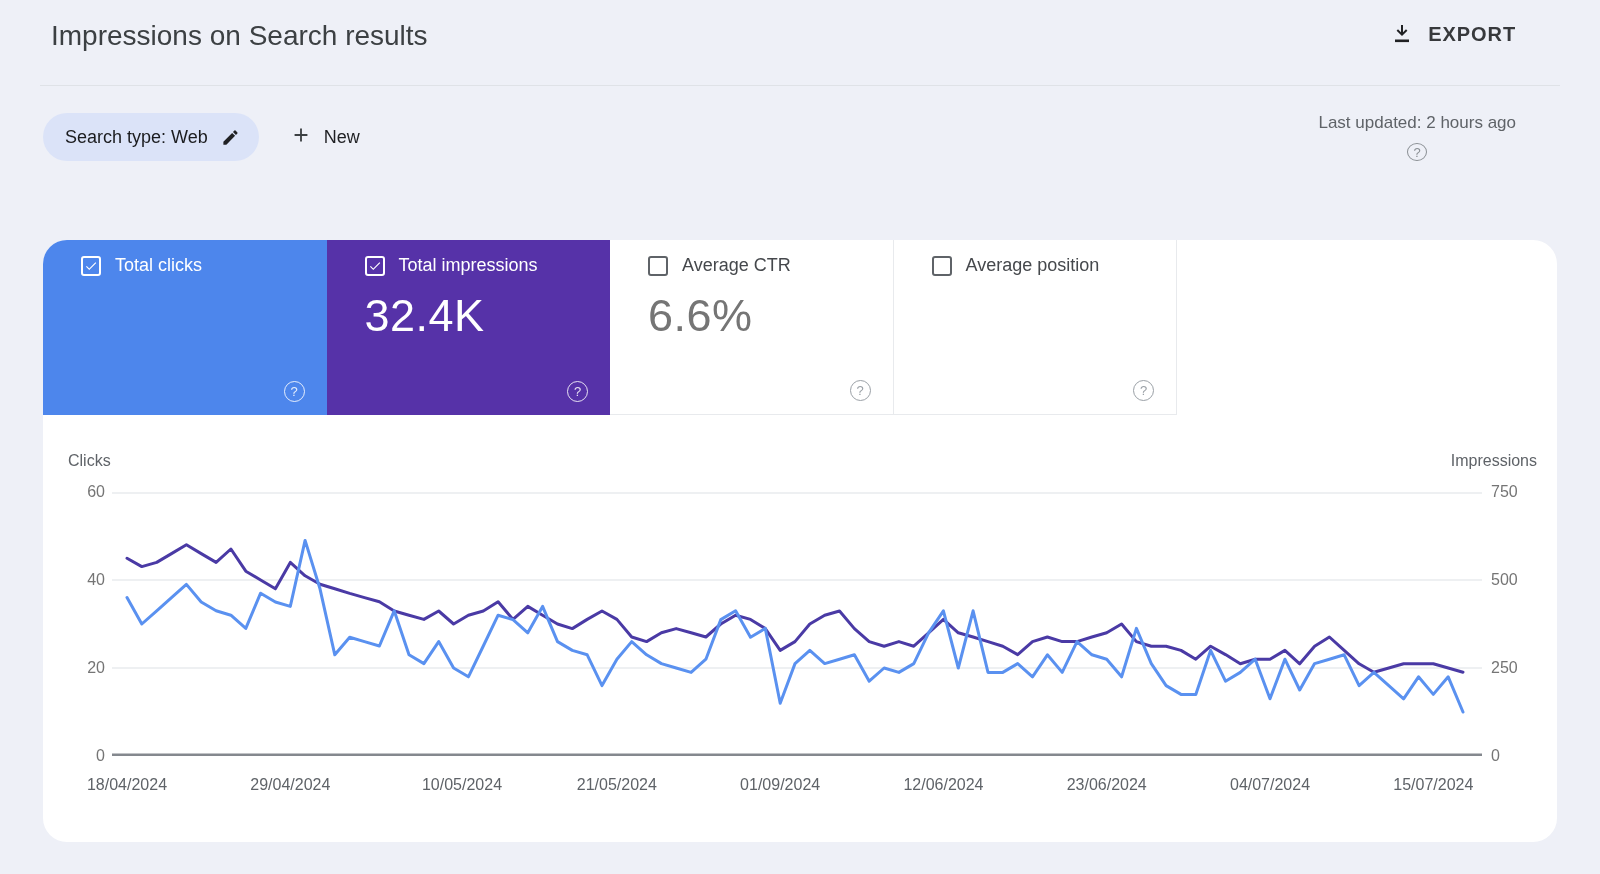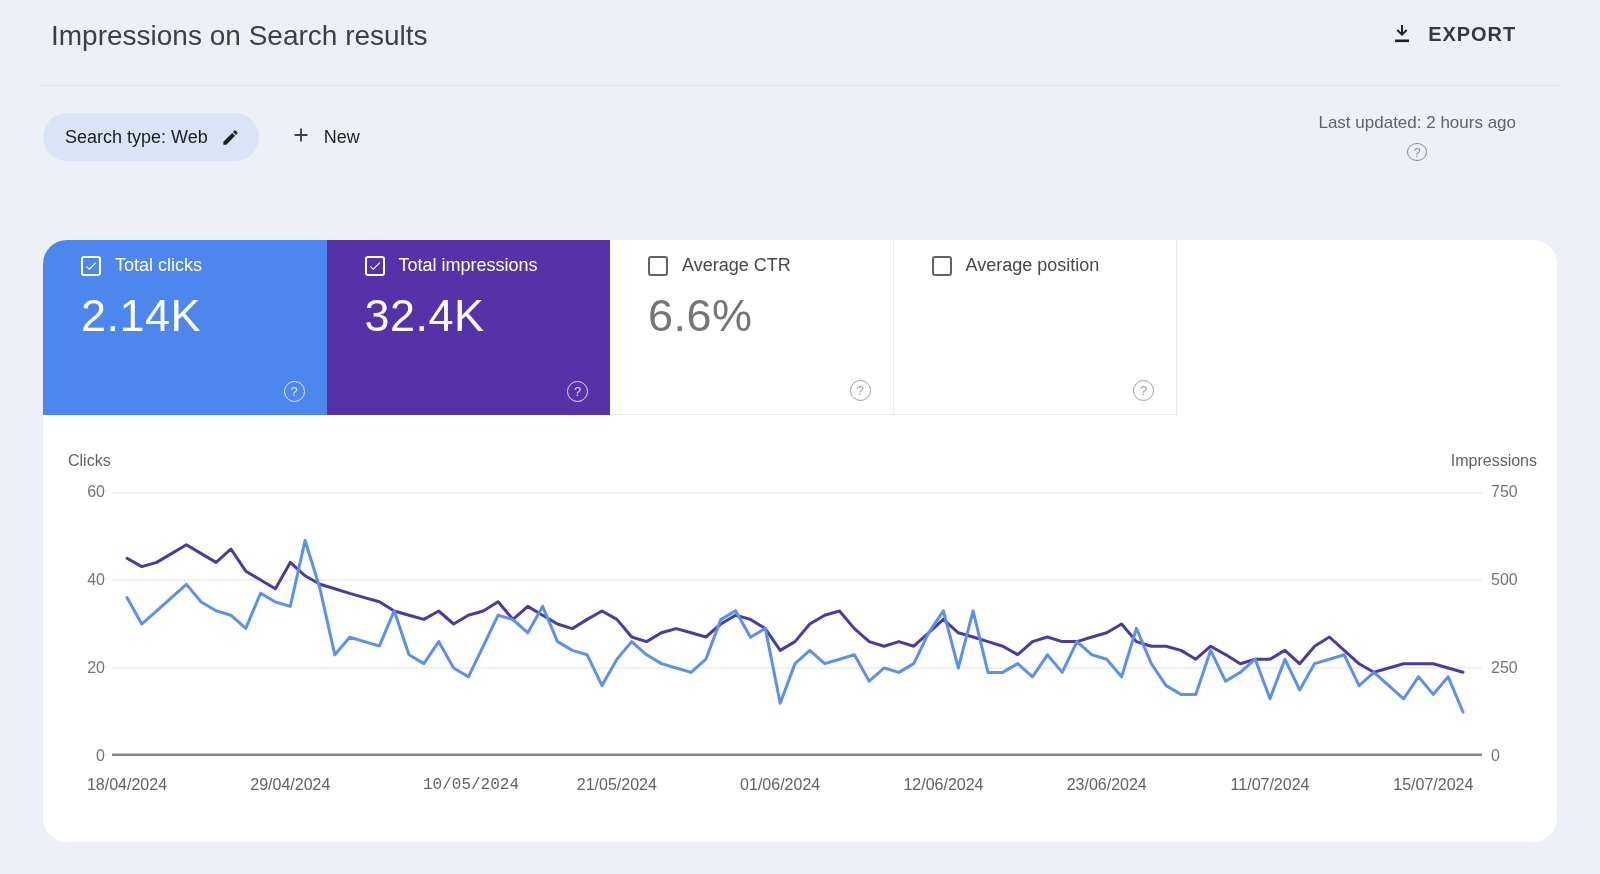--- a/index.html
+++ b/index.html
@@ -102,21 +102,20 @@
   <div class="tiles">
     <div class="tile selected" style="background: rgb(77, 134, 236);">
       <div class="tile-head">
         <span class="cb">
           <svg width="14" height="14" viewBox="0 0 24 24" fill="#ffffff">
               <path d="M9 16.2 4.8 12l-1.4 1.4L9 19 21 7l-1.4-1.4z"></path>
             </svg>
         </span>
         <span class="tile-label">Total clicks</span>
       </div>
-      <div class="tile-value">2.14K</div>
       <span class="tile-help">?</span>
     </div>
 
     <div class="tile selected" style="background: rgb(86, 50, 168);">
       <div class="tile-head">
         <span class="cb">
           <svg width="14" height="14" viewBox="0 0 24 24" fill="#ffffff">
               <path d="M9 16.2 4.8 12l-1.4 1.4L9 19 21 7l-1.4-1.4z"></path>
             </svg>
         </span>
@@ -171,21 +170,21 @@
         <line x1="0" x2="1370" y1="176" y2="176" stroke="#e9ebee" stroke-width="1.5"></line>
         <line x1="0" x2="1370" y1="262.7" y2="262.7" stroke="#84888e" stroke-width="2.5"></line>
         <polyline points="15.0,66.2 29.8,74.6 44.7,70.4 59.5,61.6 74.4,52.8 89.2,61.6 104.1,70.4 118.9,57.0 133.8,79.2 148.6,88.0 163.4,96.8 178.3,70.4 193.1,83.8 208.0,92.2 222.8,96.8 237.7,101.4 252.5,105.6 267.4,109.8 282.2,119.0 297.0,123.2 311.9,127.4 326.7,119.0 341.6,132.0 356.4,123.2 371.3,119.0 386.1,109.8 401.0,127.4 415.8,114.4 430.6,123.2 445.5,132.0 460.3,136.6 475.2,127.4 490.0,119.0 504.9,127.4 519.7,145.0 534.6,149.6 549.4,140.8 564.2,136.6 579.1,140.8 593.9,145.0 608.8,132.0 623.6,123.2 638.5,127.4 653.3,136.6 668.2,158.4 683.0,149.6 697.8,132.0 712.7,123.2 727.5,119.0 742.4,136.6 757.2,149.6 772.1,154.2 786.9,149.6 801.8,154.2 816.6,140.8 831.4,127.4 846.3,140.8 861.1,145.0 876.0,149.6 890.8,154.2 905.7,162.6 920.5,149.6 935.4,145.0 950.2,149.6 965.0,149.6 979.9,145.0 994.7,140.8 1009.6,132.0 1024.4,149.6 1039.3,154.2 1054.1,154.2 1069.0,158.4 1083.8,167.2 1098.6,154.2 1113.5,162.6 1128.3,171.8 1143.2,167.2 1158.0,167.2 1172.9,158.4 1187.7,171.8 1202.6,154.2 1217.4,145.0 1232.2,158.4 1247.1,171.8 1261.9,180.2 1276.8,176.0 1291.6,171.8 1306.5,171.8 1321.3,171.8 1336.2,176.0 1351.0,180.2" fill="none" stroke="#4a3aa5" stroke-width="3" stroke-linejoin="round" stroke-linecap="round"></polyline>
         <polyline points="15.0,105.6 29.8,132.0 44.7,118.8 59.5,105.6 74.4,92.4 89.2,110.0 104.1,118.8 118.9,123.2 133.8,136.4 148.6,101.2 163.4,110.0 178.3,114.4 193.1,48.4 208.0,96.8 222.8,162.8 237.7,145.2 252.5,149.6 267.4,154.0 282.2,118.8 297.0,162.8 311.9,171.6 326.7,149.6 341.6,176.0 356.4,184.8 371.3,154.0 386.1,123.2 401.0,127.6 415.8,140.8 430.6,114.4 445.5,149.6 460.3,158.4 475.2,162.8 490.0,193.6 504.9,167.2 519.7,149.6 534.6,162.8 549.4,171.6 564.2,176.0 579.1,180.4 593.9,167.2 608.8,127.6 623.6,118.8 638.5,145.2 653.3,136.4 668.2,211.2 683.0,171.6 697.8,158.4 712.7,171.6 727.5,167.2 742.4,162.8 757.2,189.2 772.1,176.0 786.9,180.4 801.8,171.6 816.6,140.8 831.4,118.8 846.3,176.0 861.1,118.8 876.0,180.4 890.8,180.4 905.7,171.6 920.5,184.8 935.4,162.8 950.2,180.4 965.0,149.6 979.9,162.8 994.7,167.2 1009.6,184.8 1024.4,136.4 1039.3,171.6 1054.1,193.6 1069.0,202.4 1083.8,202.4 1098.6,158.4 1113.5,189.2 1128.3,180.4 1143.2,167.2 1158.0,206.8 1172.9,167.2 1187.7,198.0 1202.6,171.6 1217.4,167.2 1232.2,162.8 1247.1,193.6 1261.9,180.4 1276.8,193.6 1291.6,206.8 1306.5,184.8 1321.3,202.4 1336.2,184.8 1351.0,220.0" fill="none" stroke="#5a91f0" stroke-width="3" stroke-linejoin="round" stroke-linecap="round"></polyline>
       </svg>
   </div>
 
   <div class="x-labels" id="x-labels">
       <div class="x-label" style="left: 15px;">18/04/2024</div>
       <div class="x-label" style="left: 178.289px;">29/04/2024</div>
-      <div class="x-label" style="left: 359px; font-family: Liberation Mono, monospace;">10/05/2024</div>
+      <div class="x-label" style="left: 350px;">10/05/2024</div>
       <div class="x-label" style="left: 504.867px;">21/05/2024</div>
-      <div class="x-label" style="left: 668.156px;">01/06/2024</div>
+      <div class="x-label" style="left: 668.156px;">01/09/2024</div>
       <div class="x-label" style="left: 831.444px;">12/06/2024</div>
       <div class="x-label" style="left: 994.733px; text-align: center;">23/06/2024</div>
-      <div class="x-label" style="left: 1158.02px;">11/07/2024</div>
+      <div class="x-label" style="left: 1158.02px;">04/07/2024</div>
       <div class="x-label" style="left: 1321.31px;">15/07/2024</div>
     </div>
 </div>
 
 </body></html>

